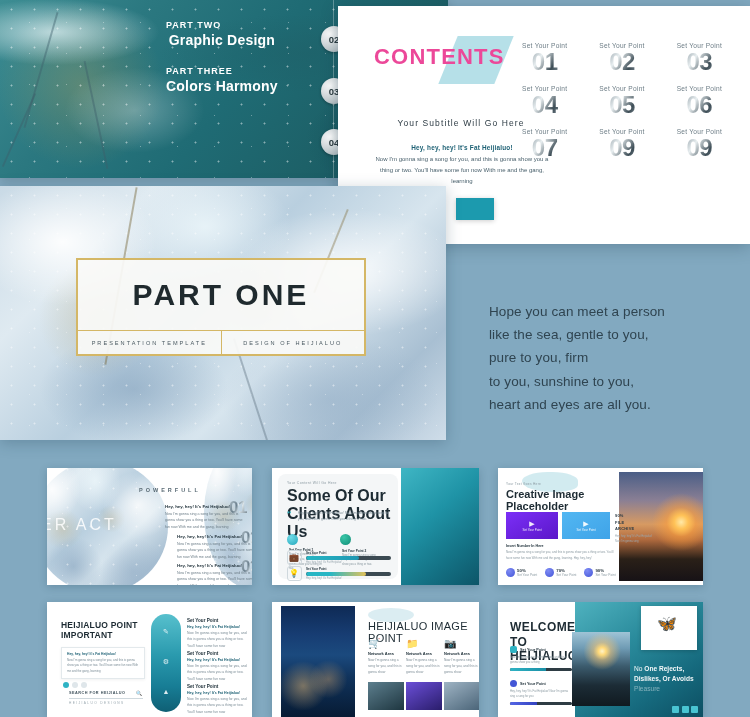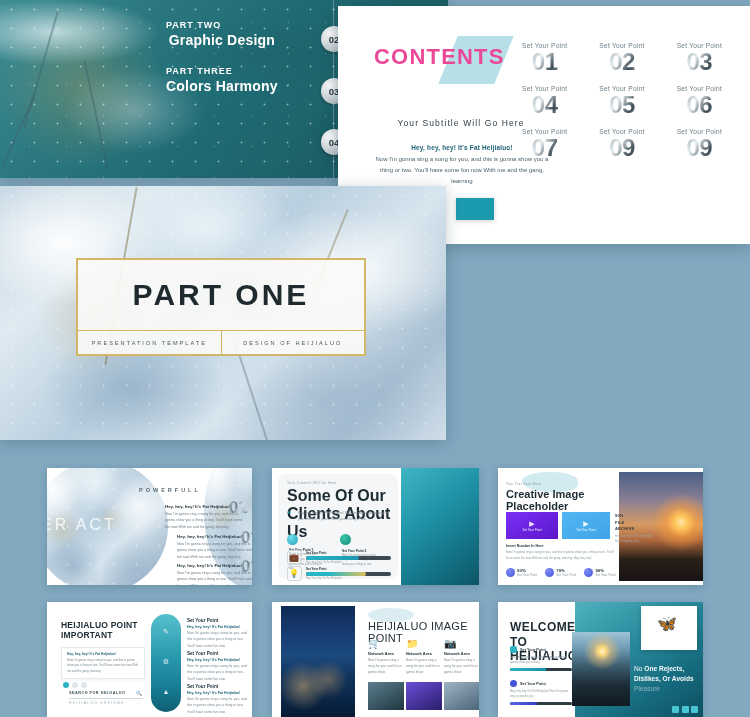--- a/index.html
+++ b/index.html
@@ -401,20 +401,27 @@
 
     <div class="partone-card">
       <div class="partone-title">PART ONE</div>
       <div class="partone-foot">
         <div>PRESENTATION TEMPLATE</div>
         <div>DESIGN OF HEIJIALUO</div>
       </div>
     </div>
   </div>
 
+  <div id="quote-block">
+    <div>Hope you can meet a person</div>
+    <div>like the sea, gentle to you,</div>
+    <div>pure to you, firm</div>
+    <div>to you, sunshine to you,</div>
+    <div>heart and eyes are all you.</div>
+  </div>
 
   <div class="thumb" id="thumb-powerfull">
     <div class="pw-arc marble-ice">
         <div class="speck"></div>
       </div>
     <div class="pw-arc2 marble-ice">
         <div class="speck"></div>
       </div>
     <div class="pw-overlay">ER ACT</div>
     <div class="pw-kicker">POWERFULL</div>

